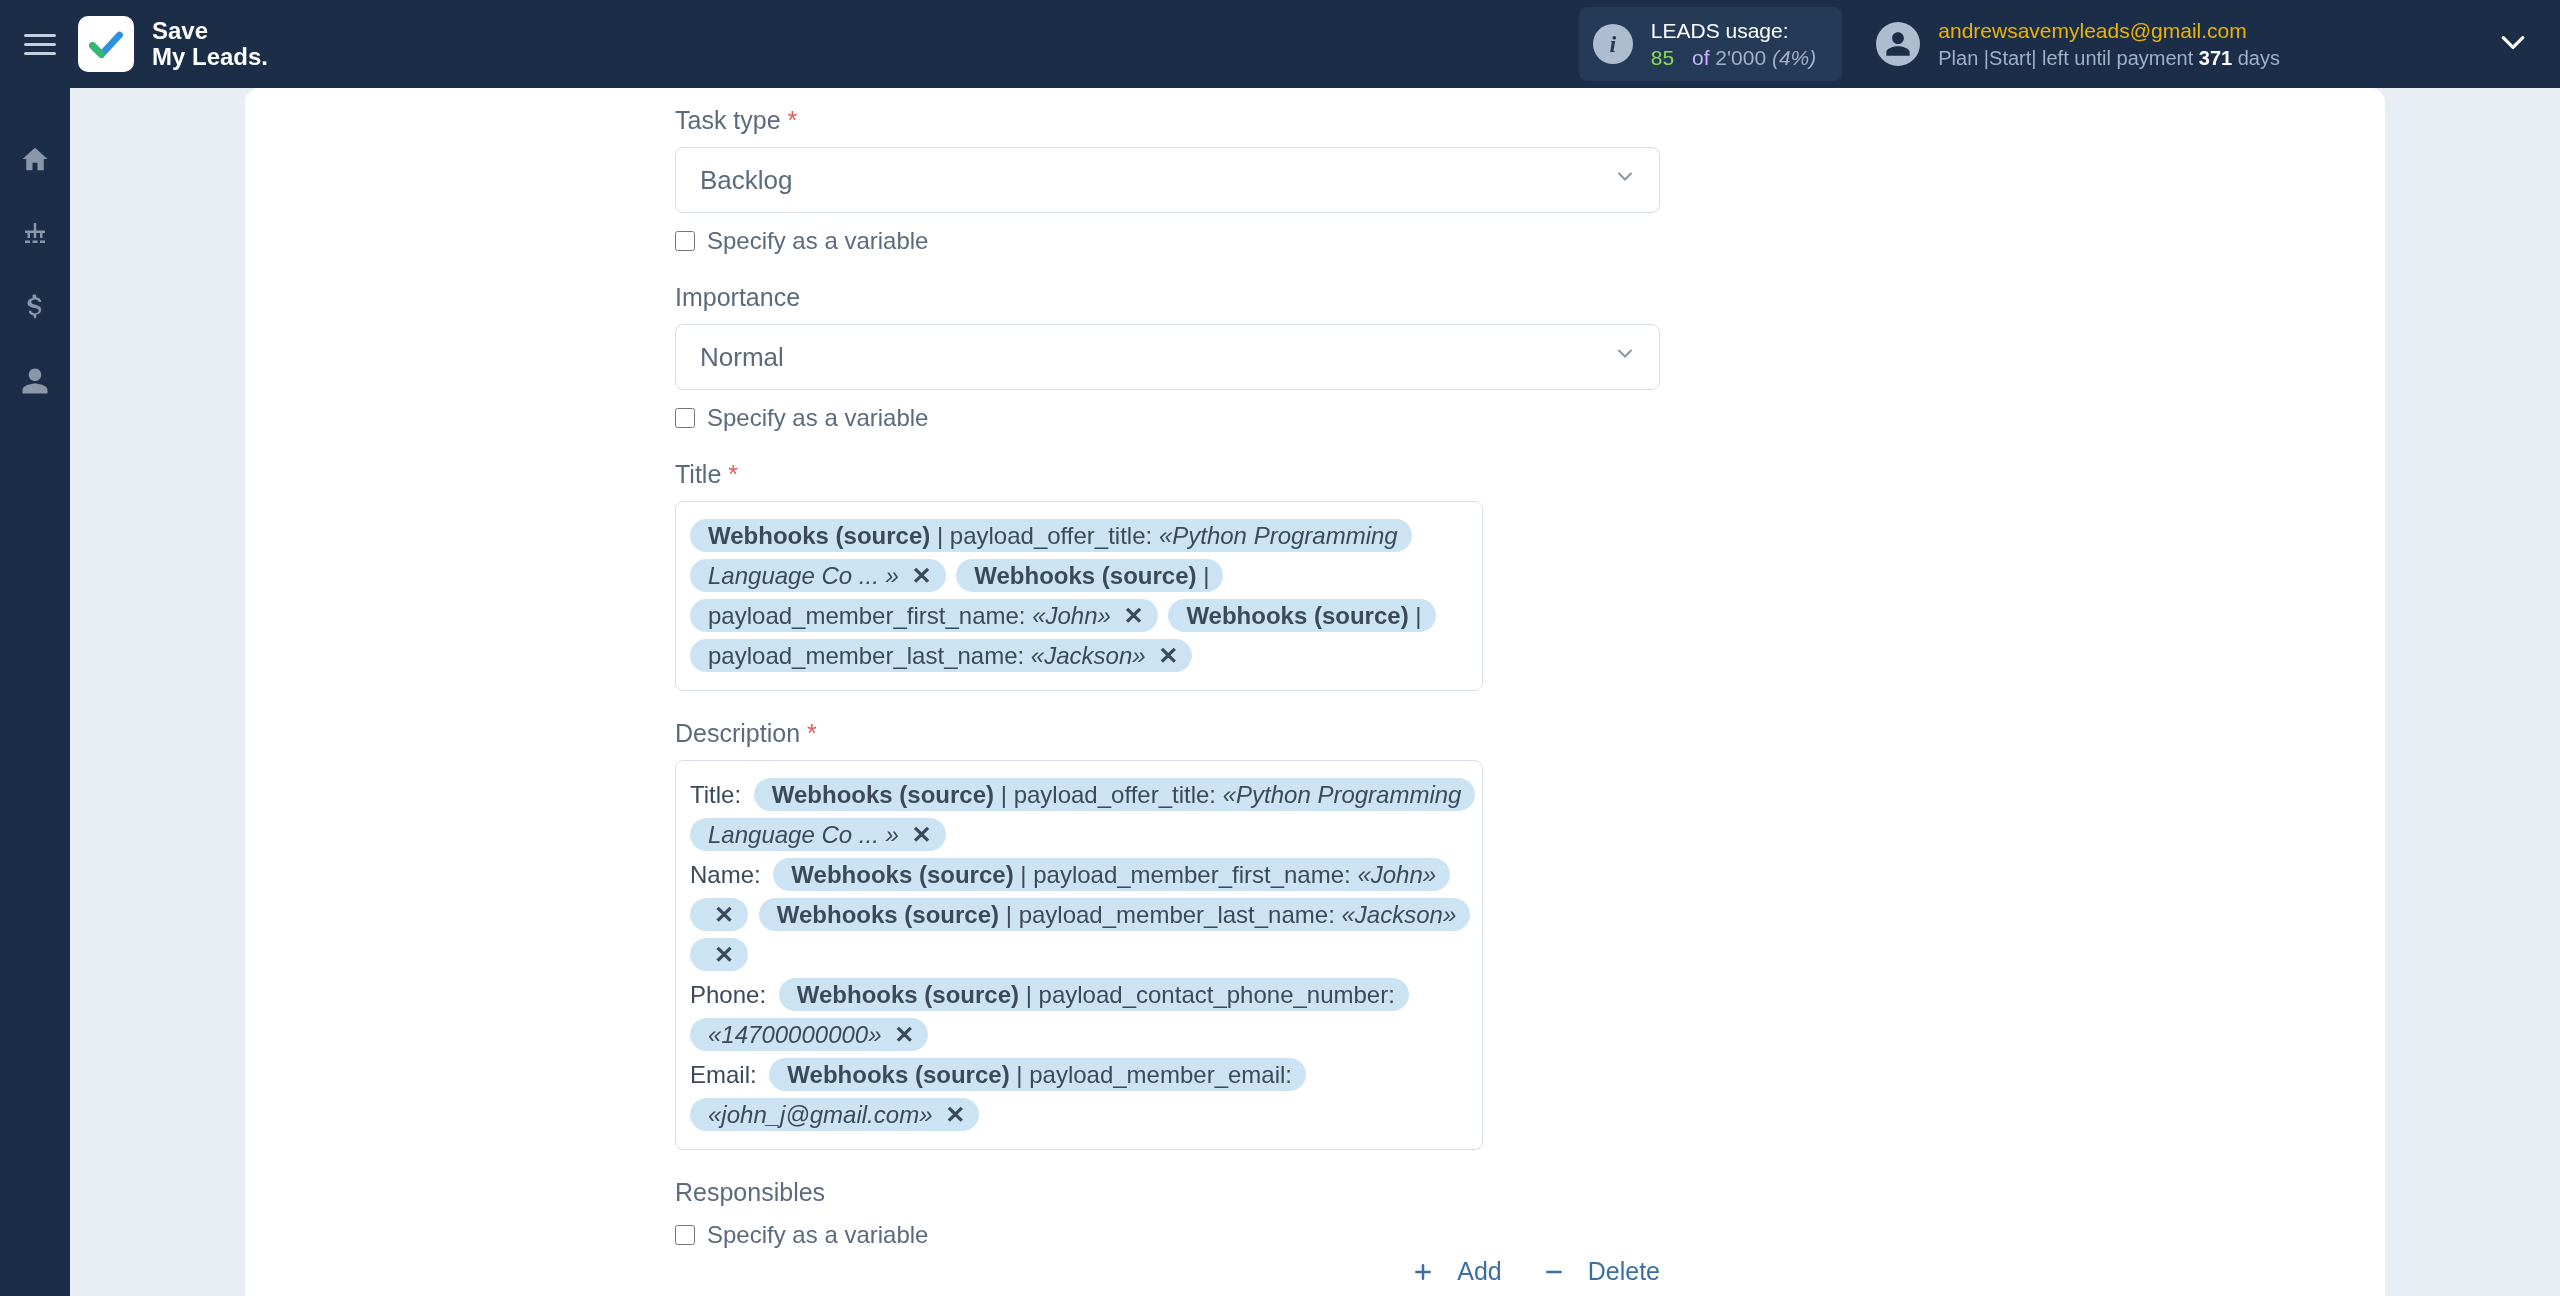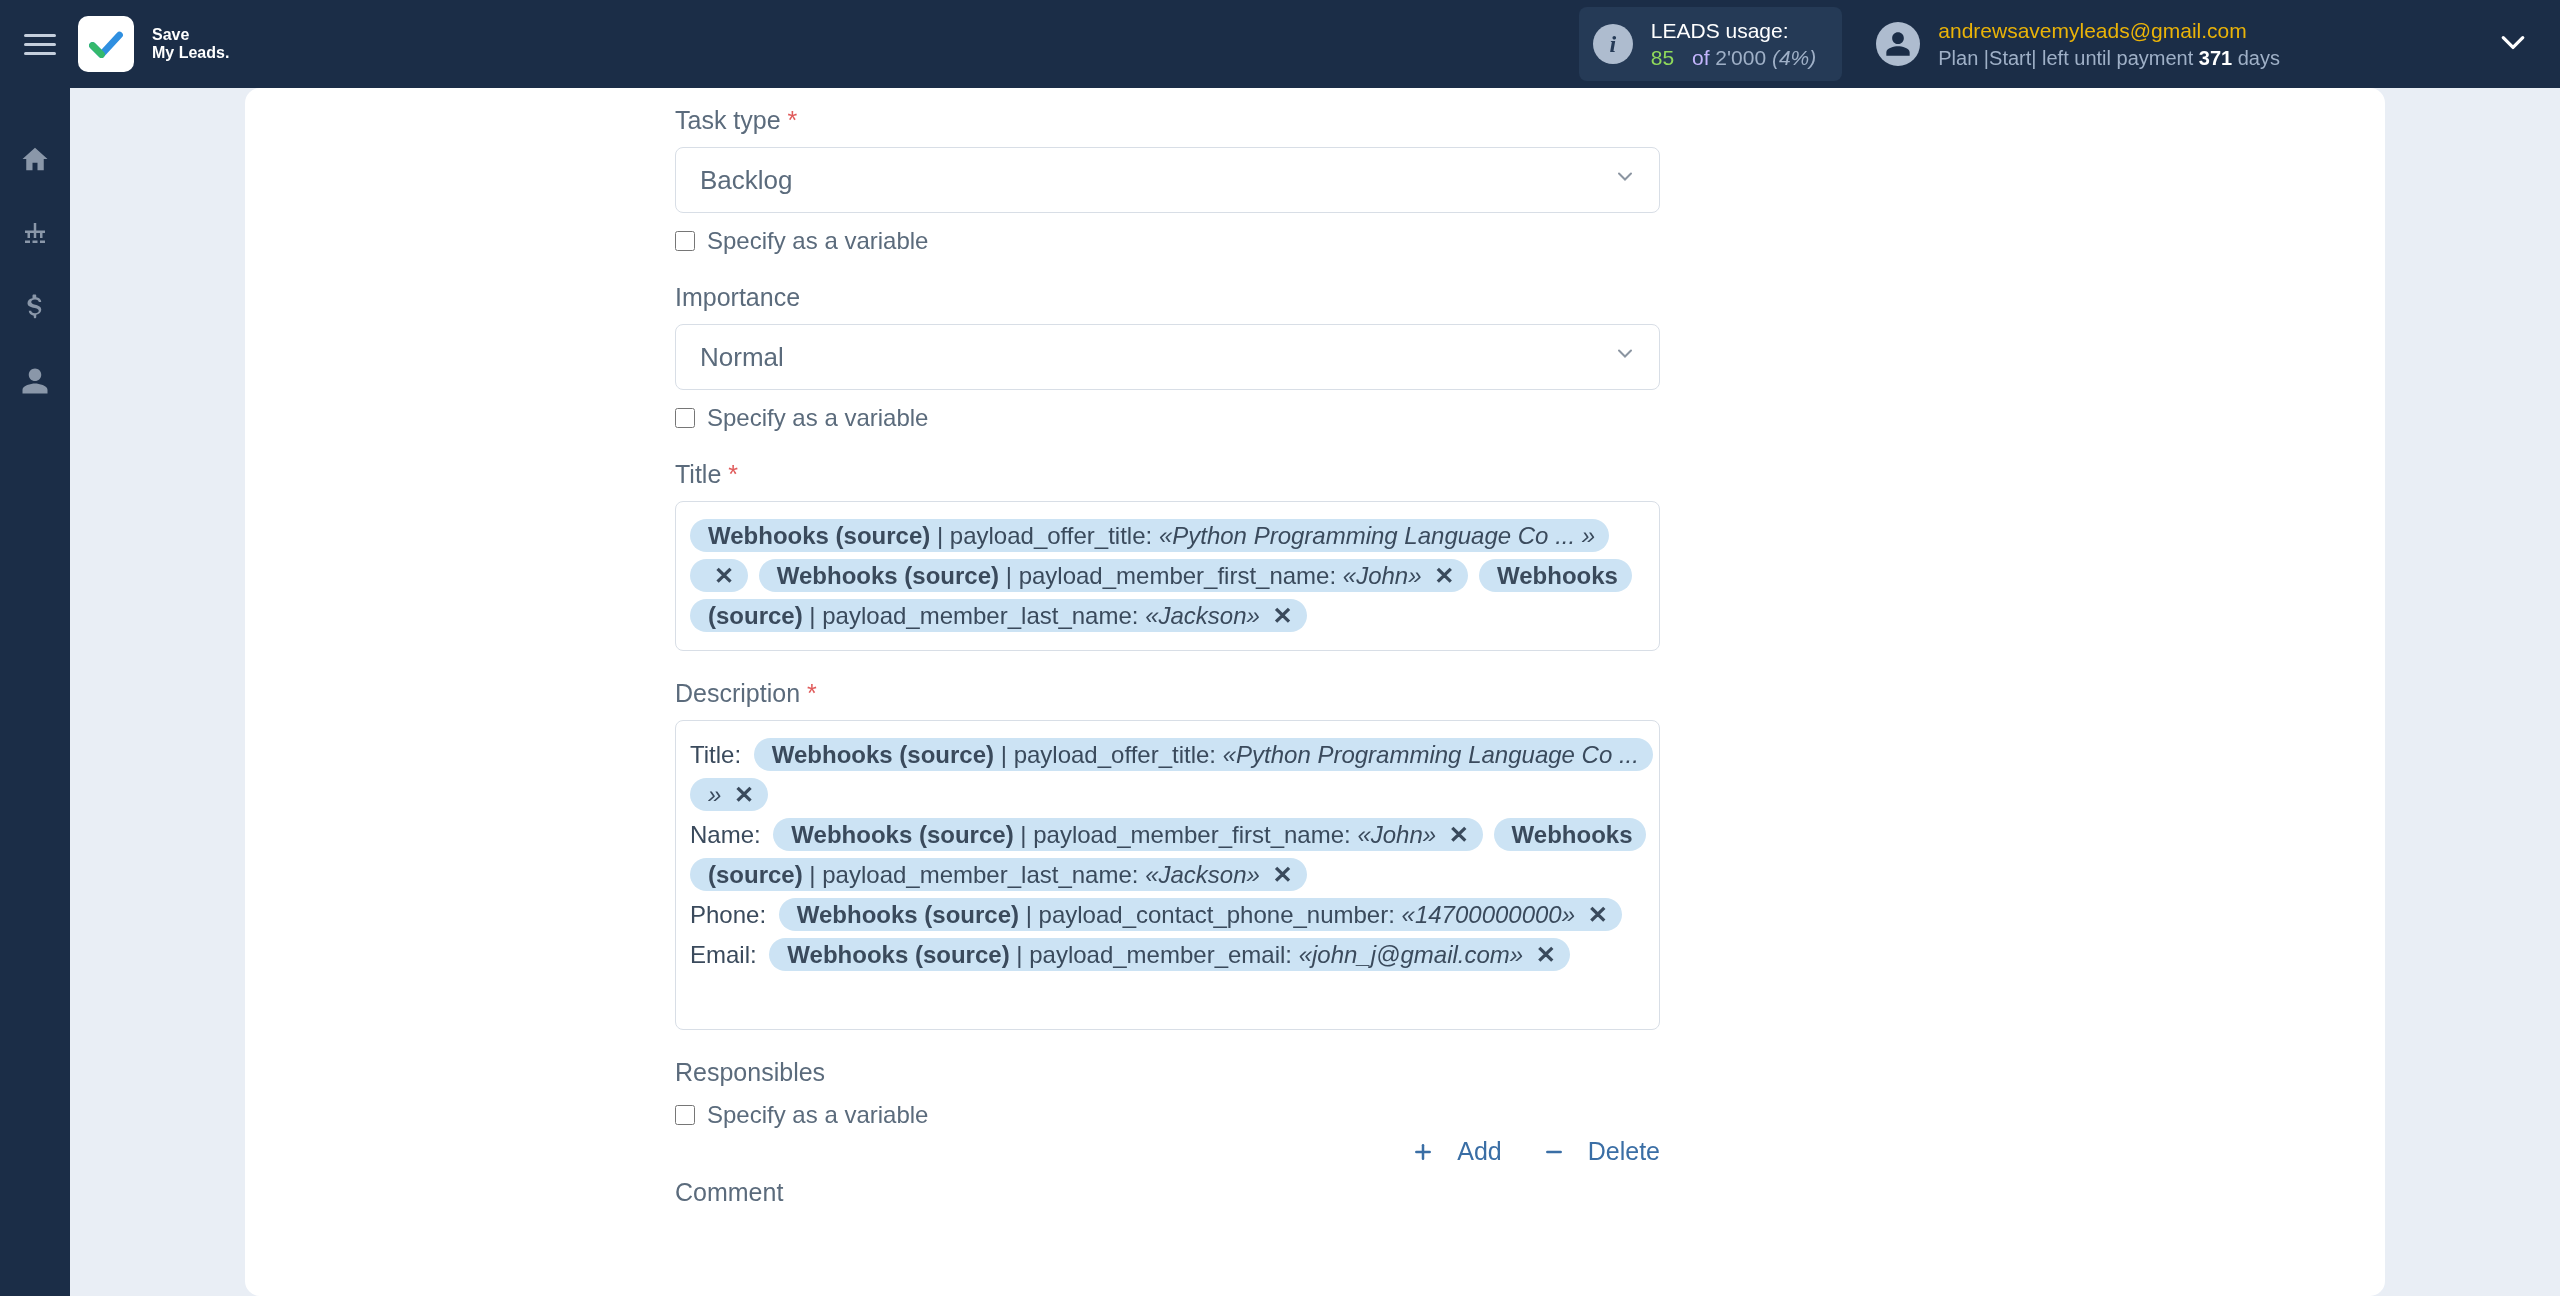--- a/index.html
+++ b/index.html
@@ -11,21 +11,21 @@
   background: #1b2d47; color: #fff; display: flex; align-items: center;
   padding: 0 24px; z-index: 100;
 }
 .hamburger { width: 32px; height: 32px; margin-right: 22px; display: flex; flex-direction: column; justify-content: center; gap: 6px; cursor: pointer; }
 .hamburger span { display: block; height: 3px; background: #c5cfdd; border-radius: 2px; }
 .logo-box {
   width: 56px; height: 56px; background: #fff; border-radius: 10px;
   display: flex; align-items: center; justify-content: center; margin-right: 18px;
 }
 .logo-check { width: 36px; height: 36px; }
-.brand { font-size: 16px; font-weight: 700; line-height: 1.1; }
+.brand { font-size: 24px; font-weight: 700; line-height: 1.1; }
 .brand .line2 { display: block; }
 .topbar-spacer { flex: 1; }
 .usage-box {
   background: #253a56; border-radius: 8px; padding: 10px 26px 10px 14px;
   display: flex; align-items: center; margin-right: 34px;
 }
 .info-circle {
   width: 40px; height: 40px; border-radius: 50%; background: #aebccf;
   display: flex; align-items: center; justify-content: center; margin-right: 18px;
   color: #253a56; font-weight: 900; font-size: 24px; font-style: italic; font-family: Georgia, serif;
@@ -79,21 +79,21 @@
   cursor: pointer; position: relative; background: #fff;
 }
 .select.placeholder { color: #a7b1bd; }
 .select .chev { position: absolute; right: 22px; top: 50%; transform: translateY(-50%); }
 .select .chev svg { width: 24px; height: 24px; stroke: #8b95a1; }
 
 .check-row { display: flex; align-items: center; margin-top: 14px; font-size: 24px; color: #5b6b7c; }
 .check-row input { width: 20px; height: 20px; margin-right: 12px; }
 
 .tag-area {
-  width: 985px; border: 1px solid #d8dee6; border-radius: 8px;
+  width: 808px; border: 1px solid #d8dee6; border-radius: 8px;
   padding: 14px 14px; font-size: 24px; line-height: 40px; color: #3a4a5c;
 }
 .tag-area.tall { min-height: 310px; }
 
 .tag {
   display: inline; background: #cce3f4; color: #3a4a5c;
   padding: 3px 14px 3px 18px; border-radius: 20px; margin: 2px 4px 2px 0;
   box-decoration-break: clone; -webkit-box-decoration-break: clone;
 }
 .tag .src { font-weight: 700; }

